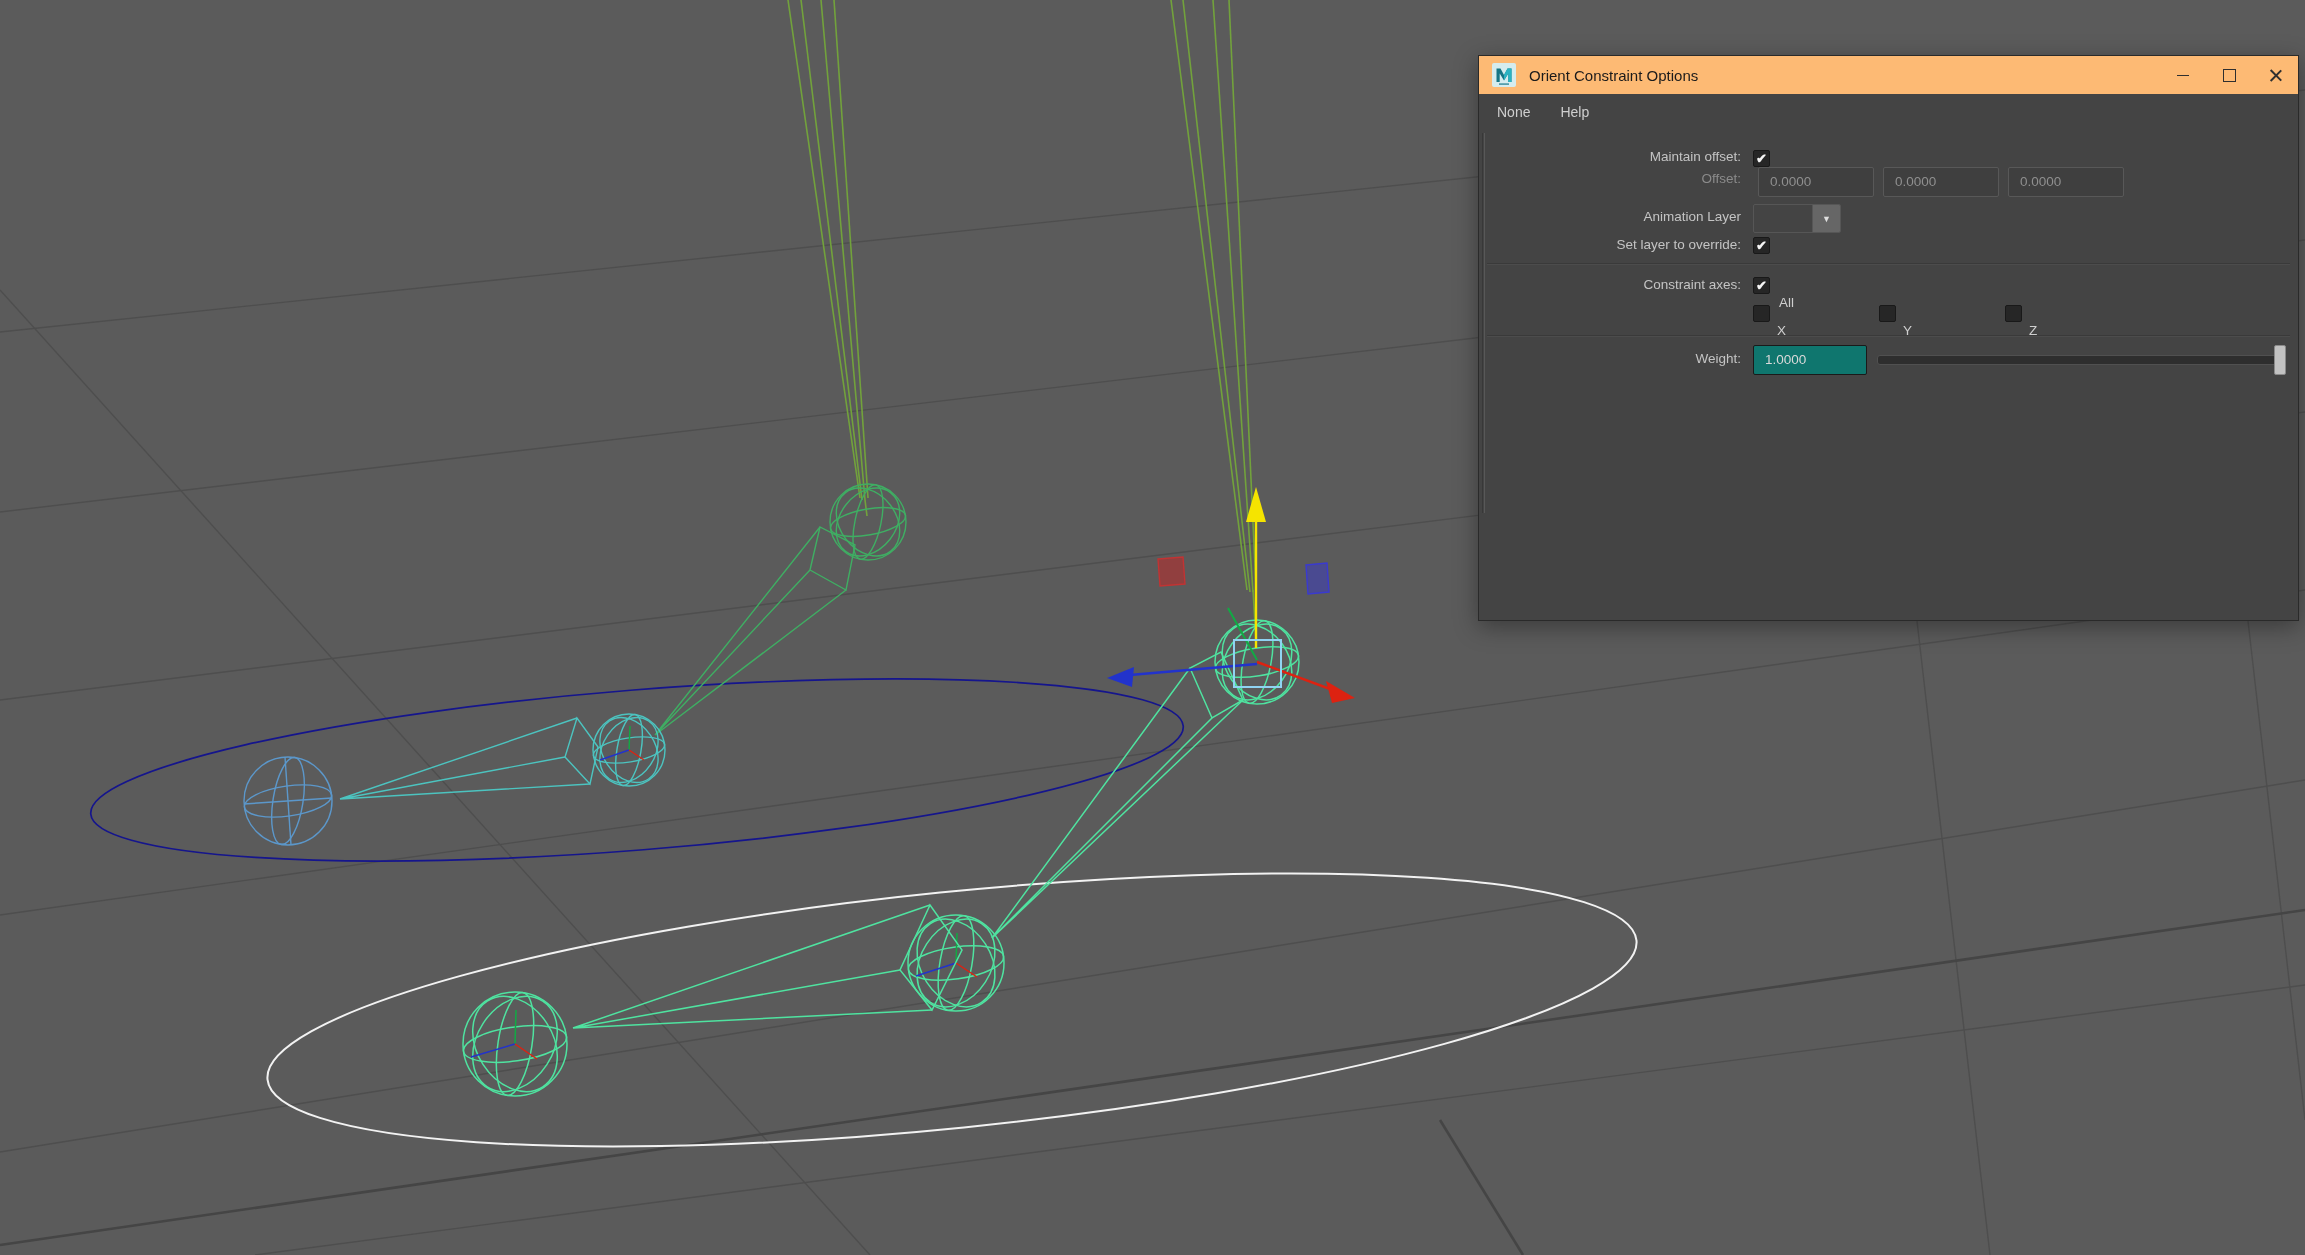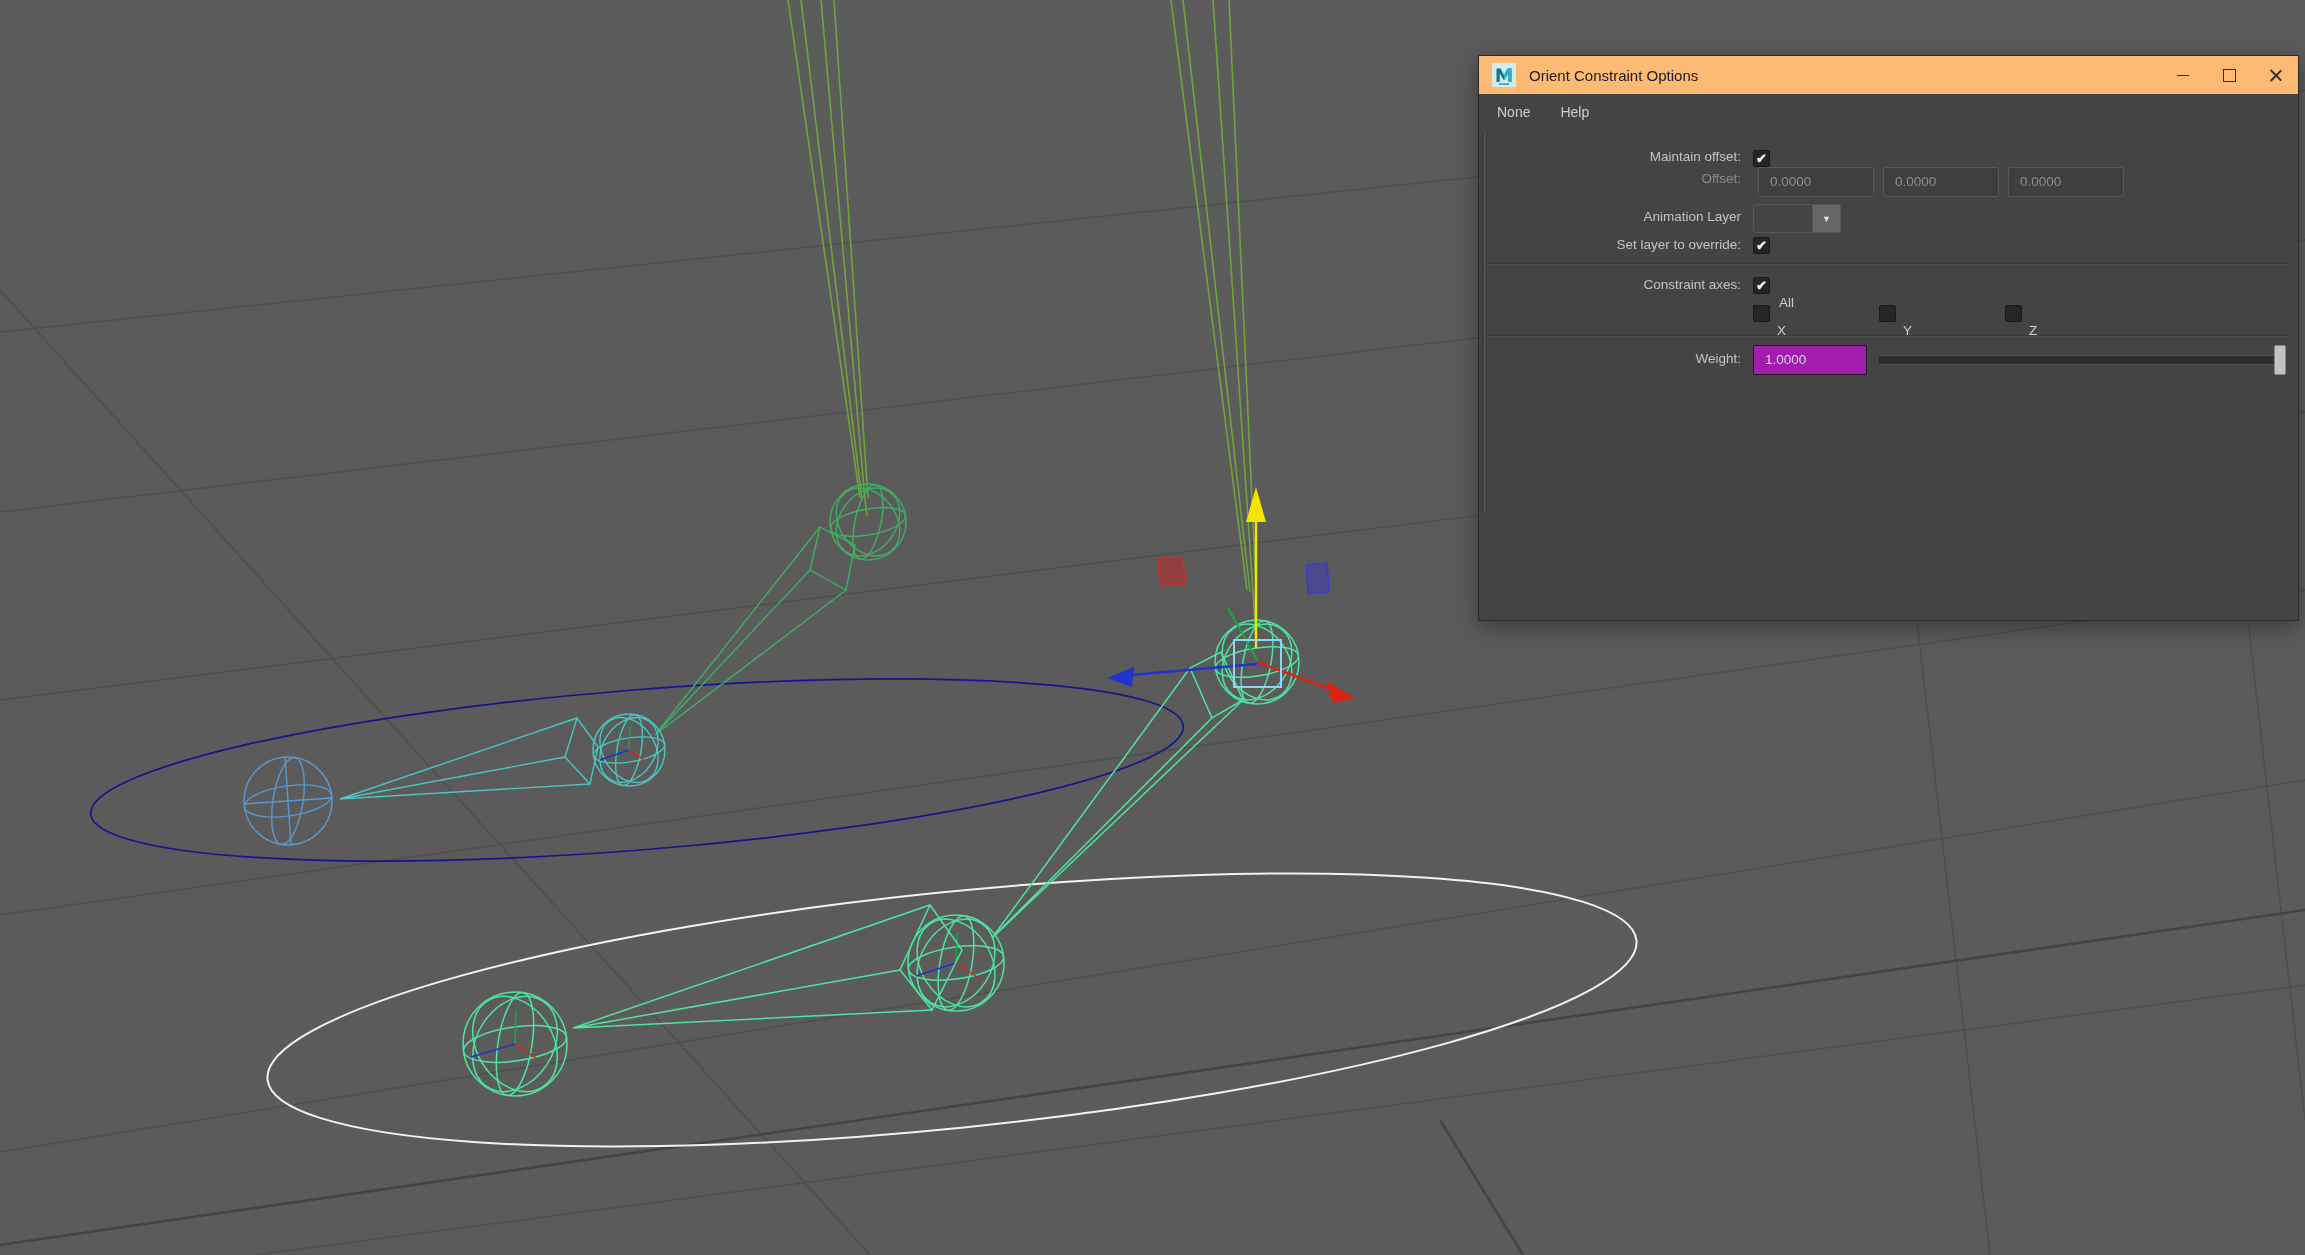--- a/index.html
+++ b/index.html
@@ -65,21 +65,21 @@
     position:absolute;height:27px;display:flex;border:1px solid #565656;border-radius:2px;
     overflow:hidden;cursor:default;
   }
   .dd-value{width:58px;background:linear-gradient(#7d7d7d,#6e6e6e);color:#efefef;
     line-height:26px;padding-left:0;margin-top:36px;}
   .dd-arrow{width:27px;background:#666666;border-left:1px solid #565656;color:#dedede;
     font-size:9px;display:flex;align-items:center;justify-content:center;}
   .sep{position:absolute;left:8px;right:8px;height:1px;background:#3a3a3a;border-bottom:1px solid #4c4c4c;}
 
   .weightfield{
-    position:absolute;width:114px;height:30px;background:#a21caf;border:1px solid #1a1a1a;
+    position:absolute;width:114px;height:30px;background:#0f766e;border:1px solid #1a1a1a;
     border-radius:2px;color:#d9d9d9;line-height:28px;padding-left:11px;box-sizing:border-box;
   }
   .slider-track{position:absolute;height:8px;background:#2e2e2e;border-radius:3px;border:1px solid #505050;}
   .slider-handle{position:absolute;width:12px;height:30px;background:#c2c2c2;border:1px solid #8a8a8a;border-radius:2px;box-sizing:border-box;}
 
   .buttonbar{
     position:absolute;left:0;right:0;bottom:3px;height:46px;border-top:1px solid #515151;
   }
   .dlg-btn{
     position:absolute;top:3px;height:40px;background:#5d5d5d;border:1px solid #4c4c4c;

